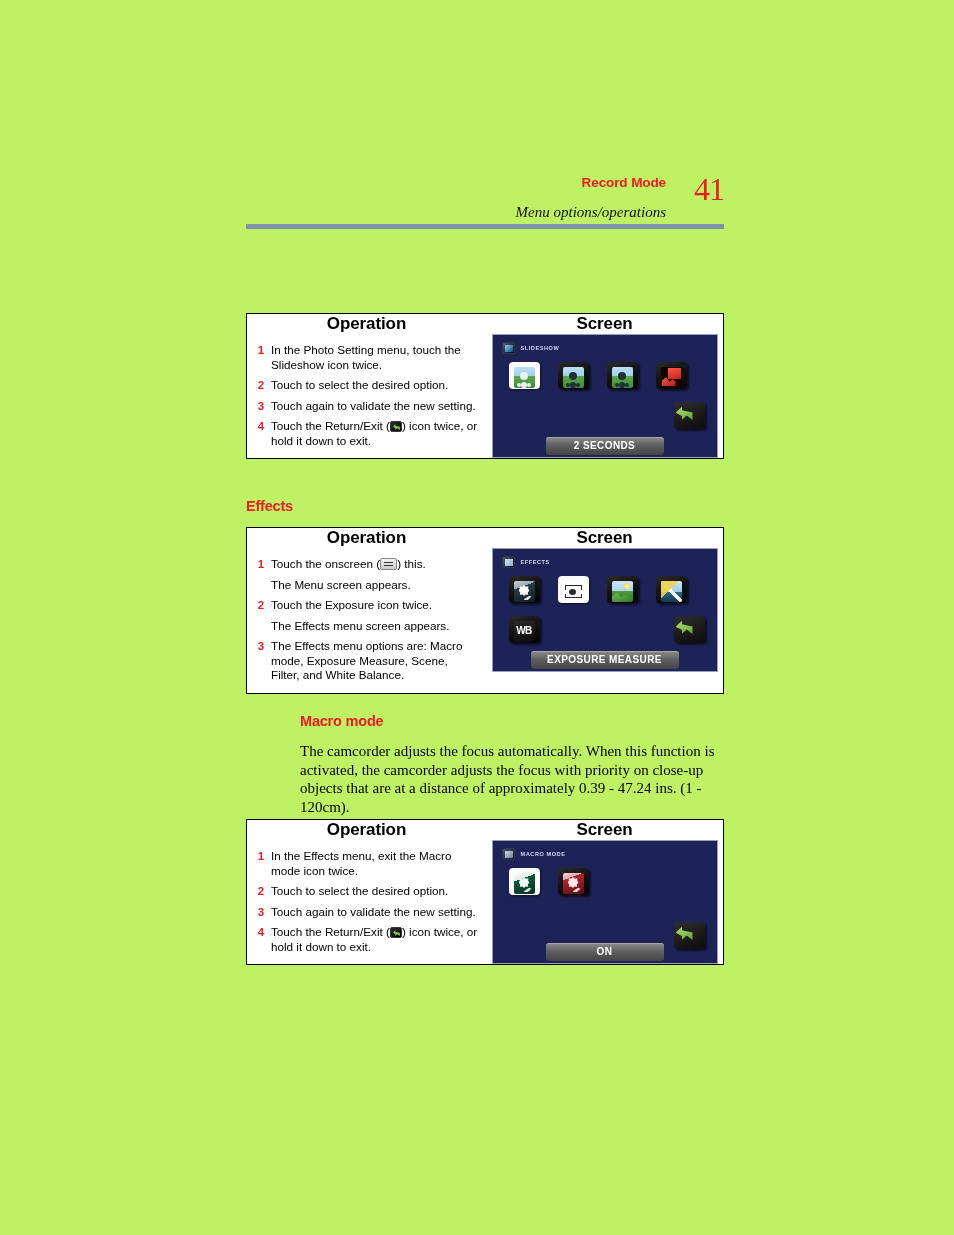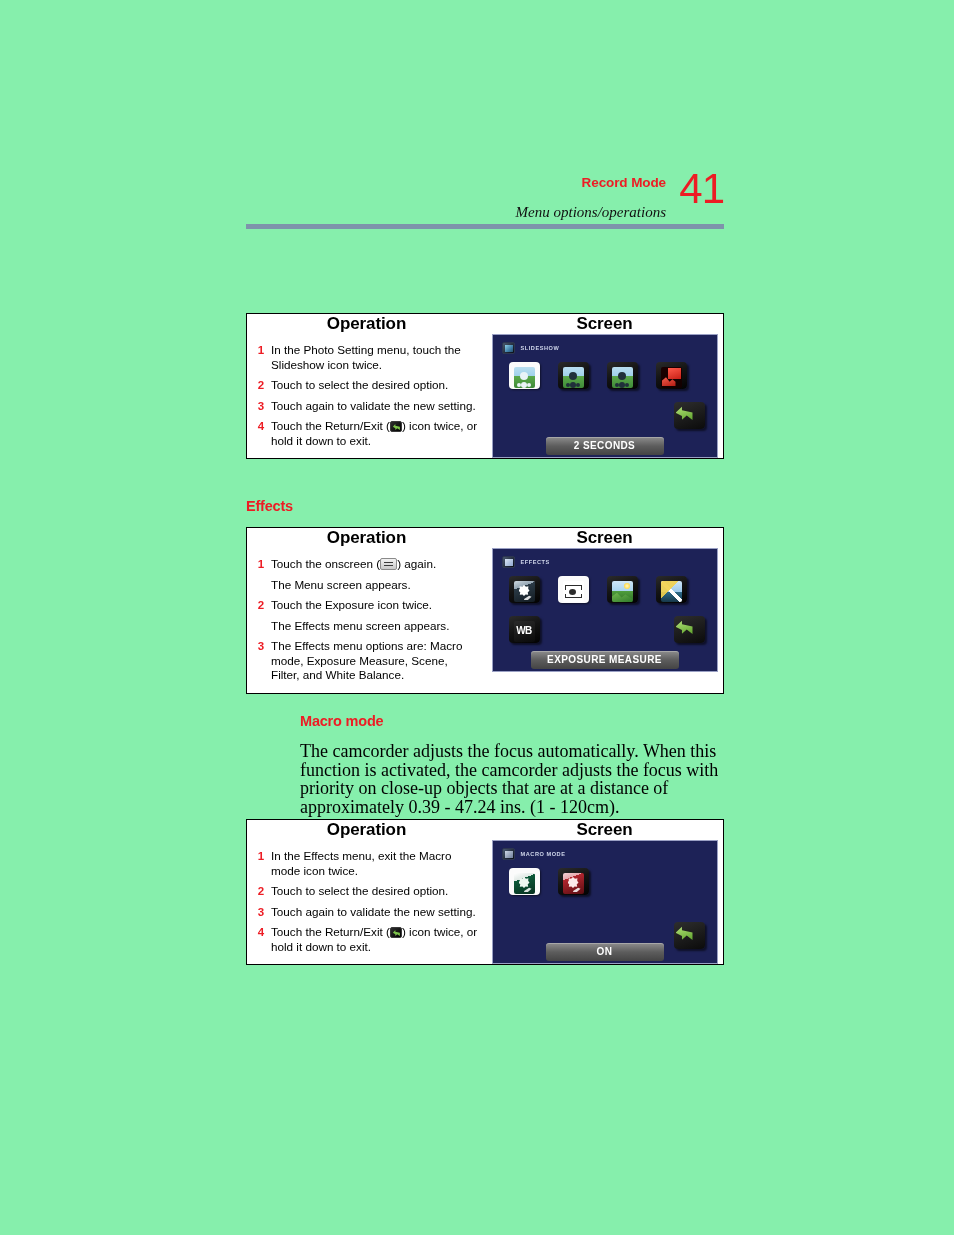--- a/index.html
+++ b/index.html
@@ -3,39 +3,39 @@
 <meta charset="utf-8">
 <style>
   * { box-sizing: border-box; }
   html, body {
     margin: 0; padding: 0;
     width: 954px; height: 1235px;
     background: #ffffff;
     font-family: "Liberation Sans", sans-serif;
     -webkit-font-smoothing: antialiased;
   }
-  .page { position: relative; width: 954px; height: 1235px; background:#86efac; }
+  .page { position: relative; width: 954px; height: 1235px; background:#bef264; }
 
   
   .header { position: absolute; left: 246px; top: 175px; width: 478px; height: 55px; }
   .hdr-text { position:absolute; right: 58px; top: 0; text-align: right; }
   .hdr-title {
     font-family: "Liberation Sans", sans-serif;
     font-weight: bold; font-size: 13.5px; color: #ed1c24;
     letter-spacing: -0.1px; line-height: 16px;
   }
   .hdr-sub {
     font-family: "Liberation Serif", serif;
     font-style: italic; font-size: 15px; color: #111;
     line-height: 20px; margin-top: 11px; white-space: nowrap;
   }
   .hdr-pageno {
     position: absolute; right: 0px; top: -10px;
-    font-family: Liberation Sans, sans-serif;
-    font-size: 42px; font-weight: 400; color: #ed1c24;
+    font-family: Liberation Serif, serif;
+    font-size: 32px; font-weight: 400; color: #ed1c24;
     letter-spacing: -1px; line-height: 48px;
   }
   .hdr-rule {
     position: absolute; left: 0; top: 49px; width: 478px; height: 5px;
     background: #7e93ab;
   }
 
   
   .tbl {
     position: absolute; left: 246px; width: 478px;
@@ -242,21 +242,21 @@
   .h2 {
     position:absolute; font-family:"Liberation Sans",sans-serif;
     font-weight:bold; font-size:14.5px; color:#ed1c24; letter-spacing:-0.2px;
   }
   .h3 {
     position:absolute; font-family:"Liberation Sans",sans-serif;
     font-weight:bold; font-size:14.5px; color:#ed1c24; letter-spacing:-0.2px;
   }
   .body-p {
     position:absolute; font-family:"Liberation Serif", serif;
-    font-size:18px; color:#000; line-height:18.6px; width:430px;
+    font-size:15px; color:#000; line-height:18.6px; width:430px;
   }
 </style>
 </head>
 <body>
 
 <div class="page">
 
   <div class="header">
     <div class="hdr-text">
       <div class="hdr-title">Record Mode</div>
@@ -345,21 +345,21 @@
       <tbody>
           <tr class="hdr-row">
         <th style="width:239px;">Operation</th>
         <th class="vdiv">Screen</th>
       </tr>
       <tr>
         <td>
           <div class="ops">
             <div class="step">
               <div class="step-num">1</div>
-              <div class="step-body"><span>Touch the onscreen (</span><span class="ic-inline ic-grid-inline"></span><span>) again.</span></div>
+              <div class="step-body"><span>Touch the onscreen (</span><span class="ic-inline ic-grid-inline"></span><span>) this.</span></div>
             </div>
             <div class="substep">The Menu screen appears.</div>
             <div class="step">
               <div class="step-num">2</div>
               <div class="step-body">Touch the Exposure icon twice.</div>
             </div>
             <div class="substep">The Effects menu screen appears.</div>
             <div class="step">
               <div class="step-num">3</div>
               <div class="step-body">The Effects menu options are: Macro mode, Exposure Measure, Scene, Filter, and White Balance.</div>

